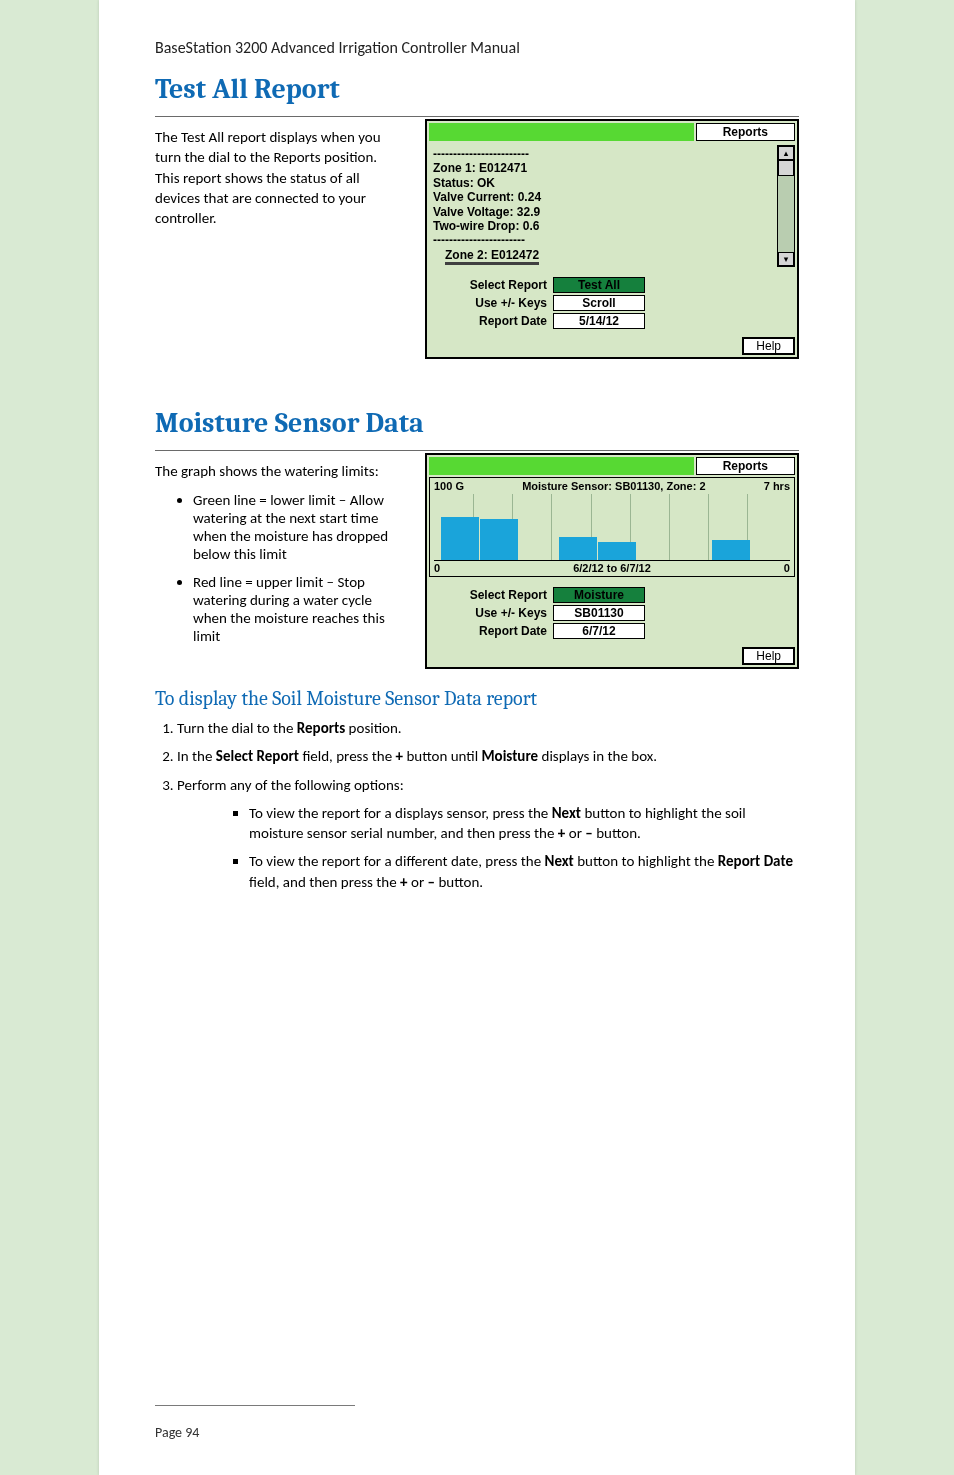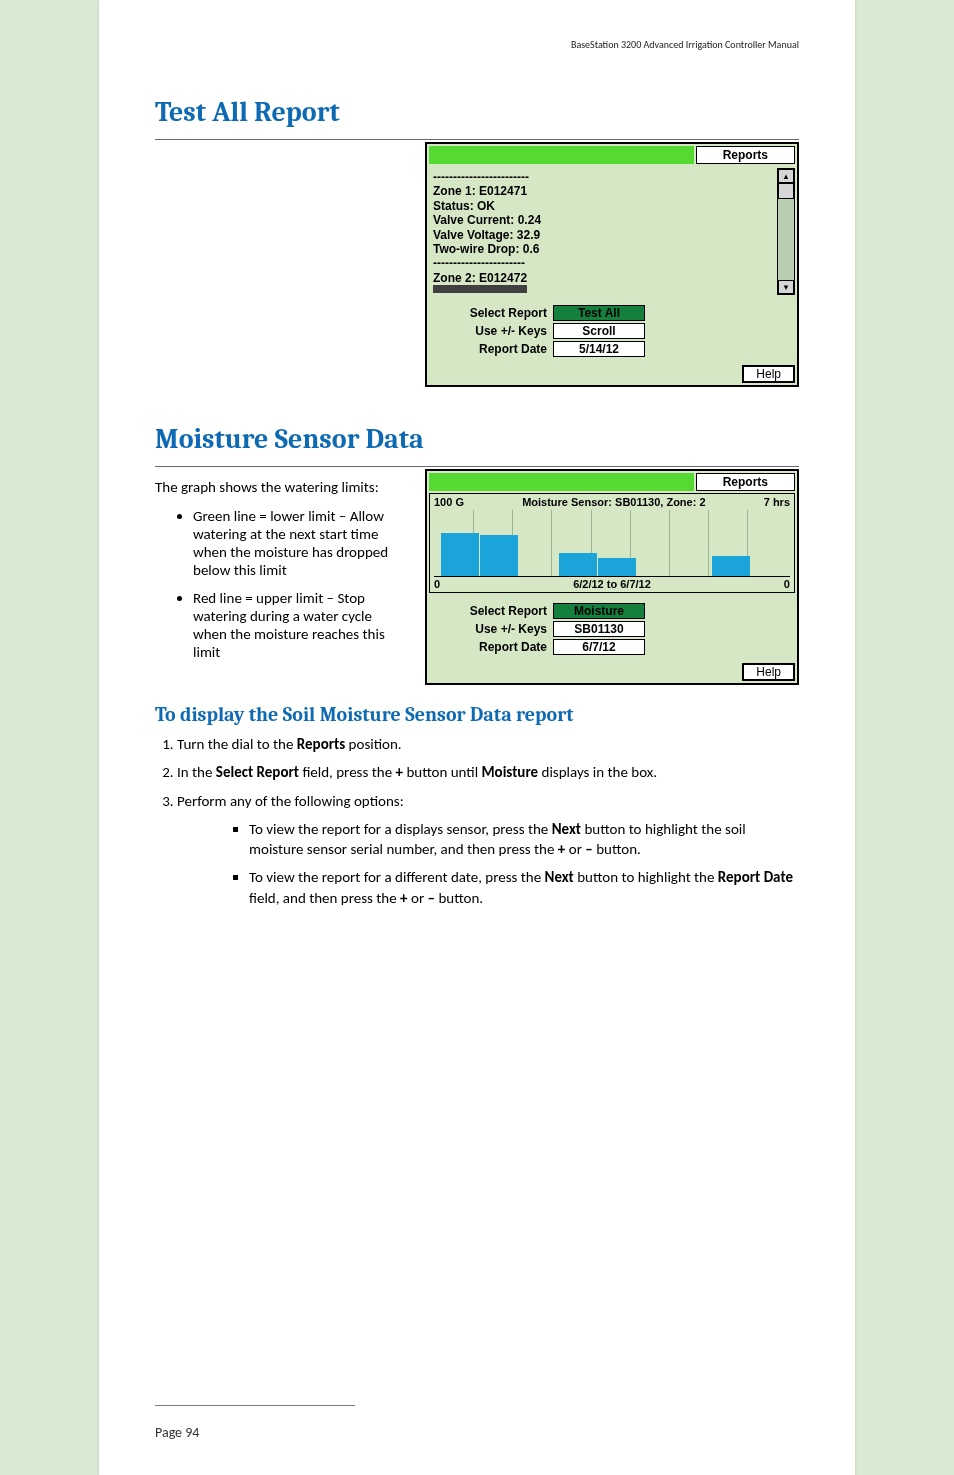--- a/index.html
+++ b/index.html
@@ -13,37 +13,37 @@
     width: 756px;
     margin: 0 auto;
     background: #fff;
     min-height: 1475px;
     padding: 38px 56px 24px 56px;
     box-sizing: border-box;
     position: relative;
     box-shadow: 0 0 3px rgba(0,0,0,.15);
   }
   .running-head {
-    text-align: right;
-    font-size: 10px;
+    text-align: left;
+    font-size: 16px;
     color: #222;
-    margin-bottom: 45px;
+    margin-bottom: 16px;
   }
   h1.section-head {
     font-family: Cambria, Georgia, serif;
     font-weight: bold;
     color: #0f6ab4;
     font-size: 28px;
     margin: 4px 0 2px 0;
     border-bottom: 1px solid #6a6a6a;
     padding-bottom: 11px;
   }
   h2.sub-head {
     font-family: Cambria, Georgia, serif;
-    font-weight: bold;
+    font-weight: normal;
     color: #0f6ab4;
     font-size: 20px;
     margin: 18px 0 8px 0;
   }
   p { margin: 8px 0; line-height: 1.35; }
   .bullets { margin: 6px 0 6px 22px; padding-left: 0; }
   .bullets li { margin: 10px 16px; }
   .num-list { margin: 6px 0 6px 22px; padding-left: 0; }
   .num-list li { margin: 8px 0; line-height: 1.35; }
   .square-list { list-style-type: square; margin: 6px 0 6px 32px; }
@@ -187,38 +187,39 @@
 <body>
 
 <div class="page">
 
   <div class="running-head">BaseStation 3200 Advanced Irrigation Controller Manual</div>
 
   <h1 class="section-head">Test All Report</h1>
 
   <div class="two-col">
     <div class="col-left">
+      <p>The Test All report displays when you turn the dial to the Reports position. This report shows the status of all devices that are connected to your controller.</p>
     </div>
 
     <div class="col-right">
       <div class="lcd">
         <div class="titlebar">
           <div class="spring"></div>
           <div class="title-box">Reports</div>
         </div>
         <div class="body">
           <div class="zone-info">
             <div>------------------------</div>
             <div>Zone 1: E012471</div>
             <div>Status: OK</div>
             <div>Valve Current: 0.24</div>
             <div>Valve Voltage: 32.9</div>
             <div>Two-wire Drop: 0.6</div>
             <div>-----------------------</div>
-            <div style="border-bottom:8px solid #404040;display:inline-block;">Zone 2: E012472</div>
+            <div style="border-bottom:3px solid #404040;display:inline-block;margin-left:12px;">Zone 2: E012472</div>
           </div>
           <div class="scrollbar">
             <div class="arrow">▴</div>
             <div class="thumb"></div>
             <div class="arrow bottom">▾</div>
           </div>
         </div>
         <div class="fields">
           <div class="field-row">
             <div class="field-label">Select Report</div>
@@ -233,21 +234,21 @@
             <div class="field-value">5/14/12</div>
           </div>
         </div>
         <div class="footer">
           <div class="help-btn">Help</div>
         </div>
       </div>
     </div>
   </div>
 
-  <h1 class="section-head" style="margin-top:36px;">Moisture Sensor Data</h1>
+  <h1 class="section-head" style="margin-top:48px;">Moisture Sensor Data</h1>
 
   <div class="two-col">
     <div class="col-left">
       <p>The graph shows the watering limits:</p>
       <ul class="bullets">
         <li>Green line = lower limit – Allow watering at the next start time when the moisture has dropped below this limit</li>
         <li>Red line = upper limit – Stop watering during a water cycle when the moisture reaches this limit</li>
       </ul>
     </div>
 

